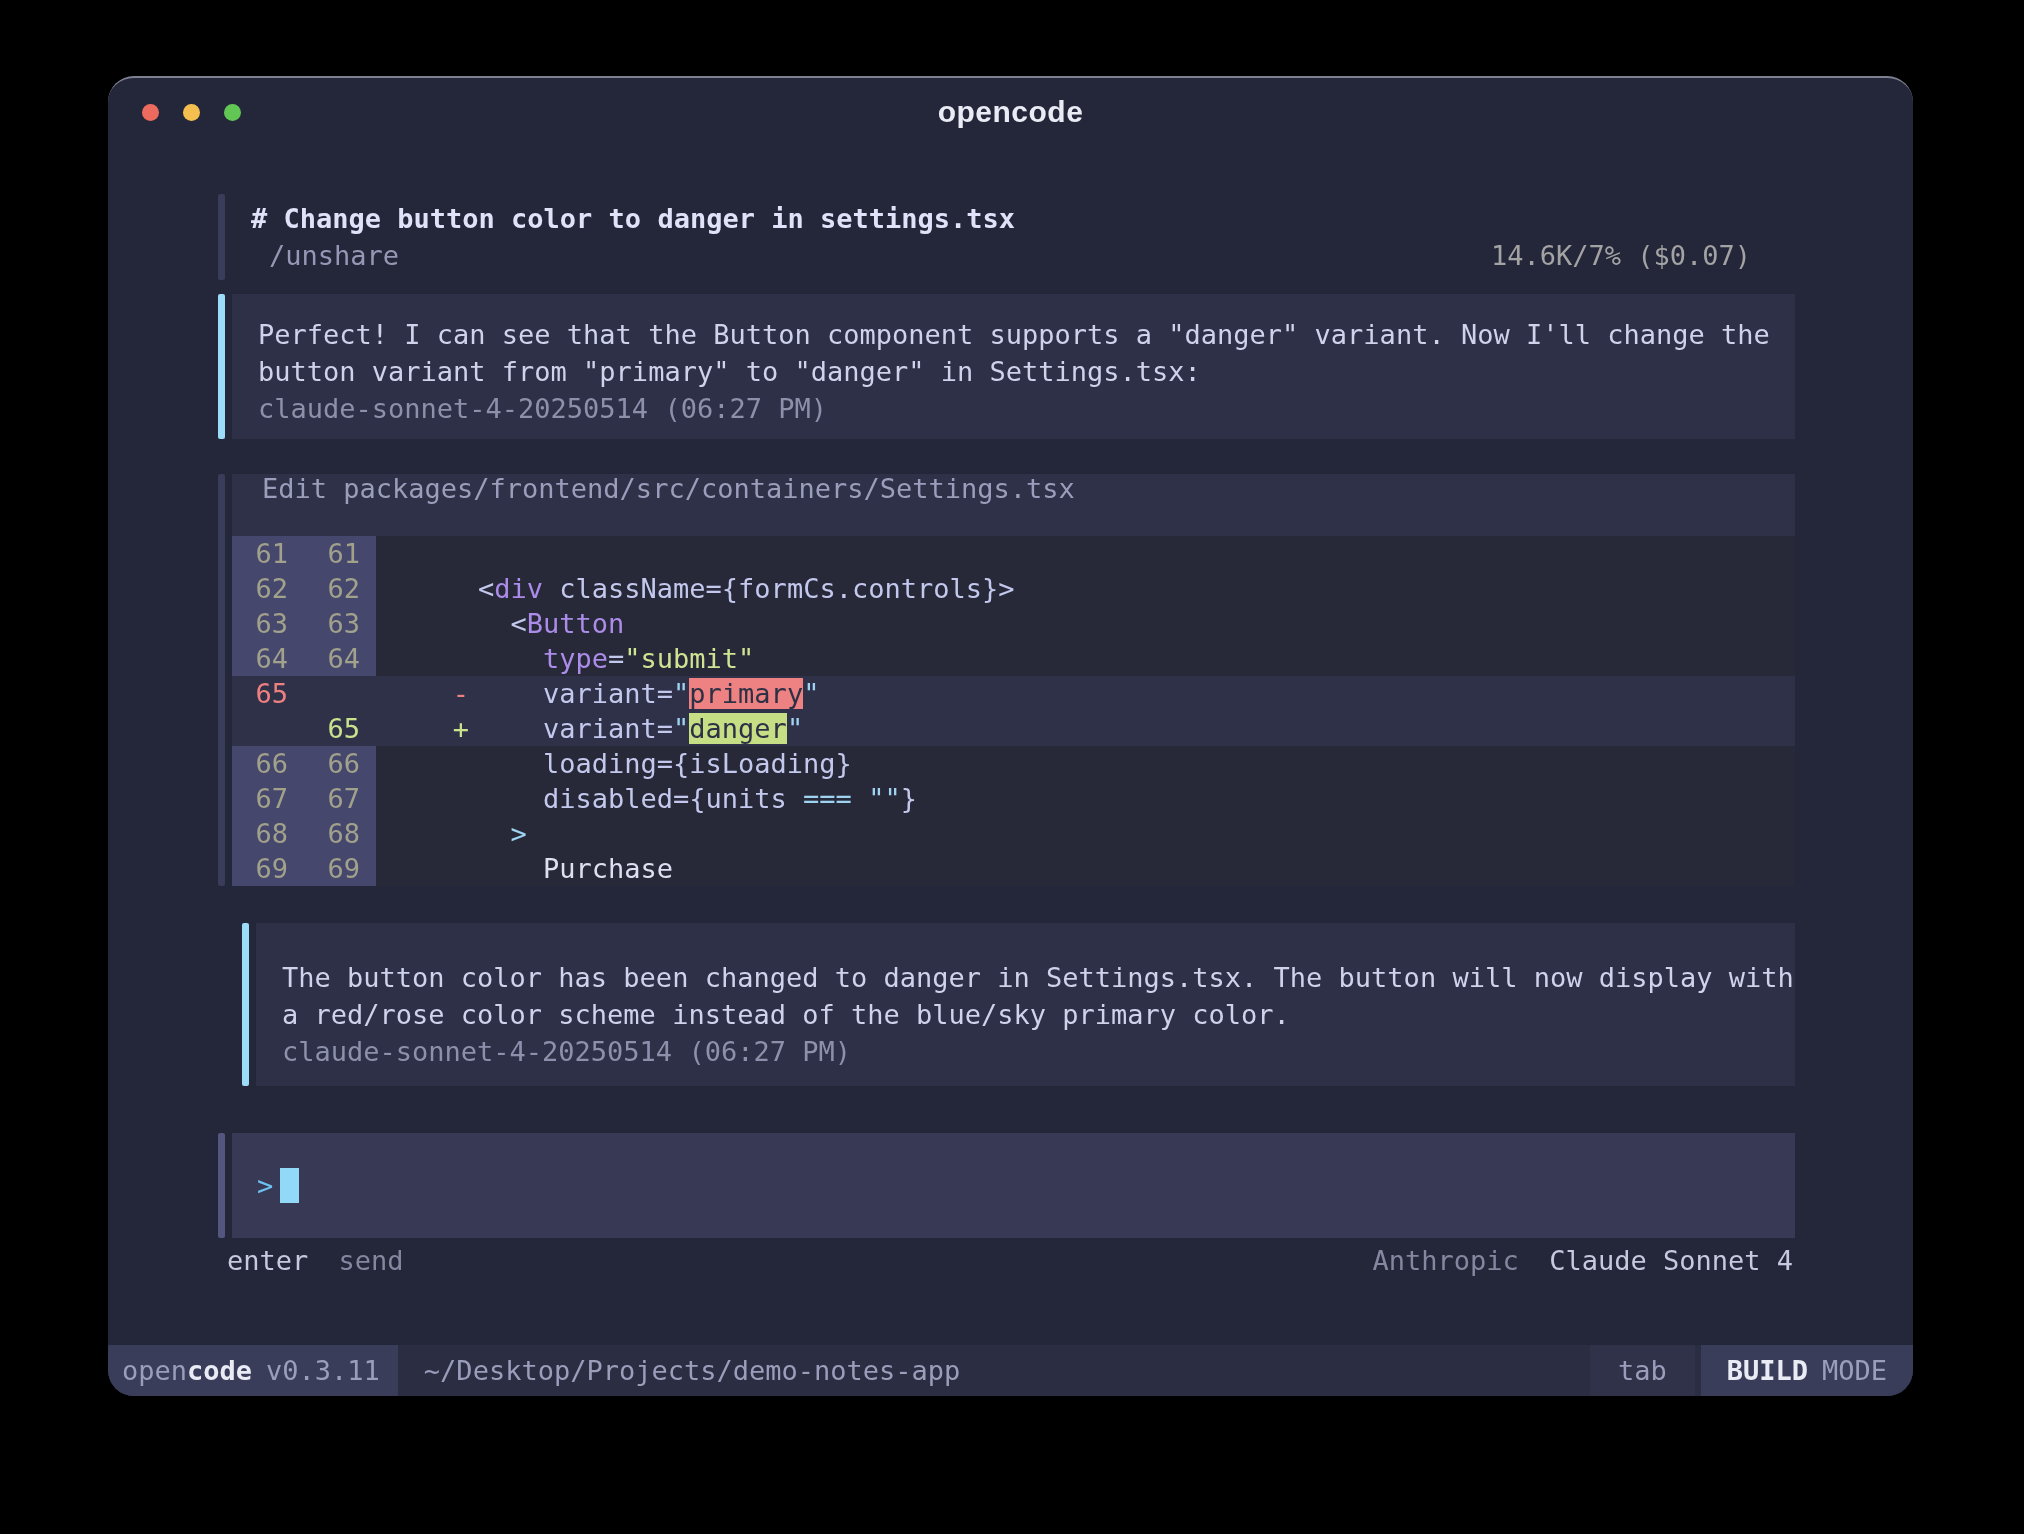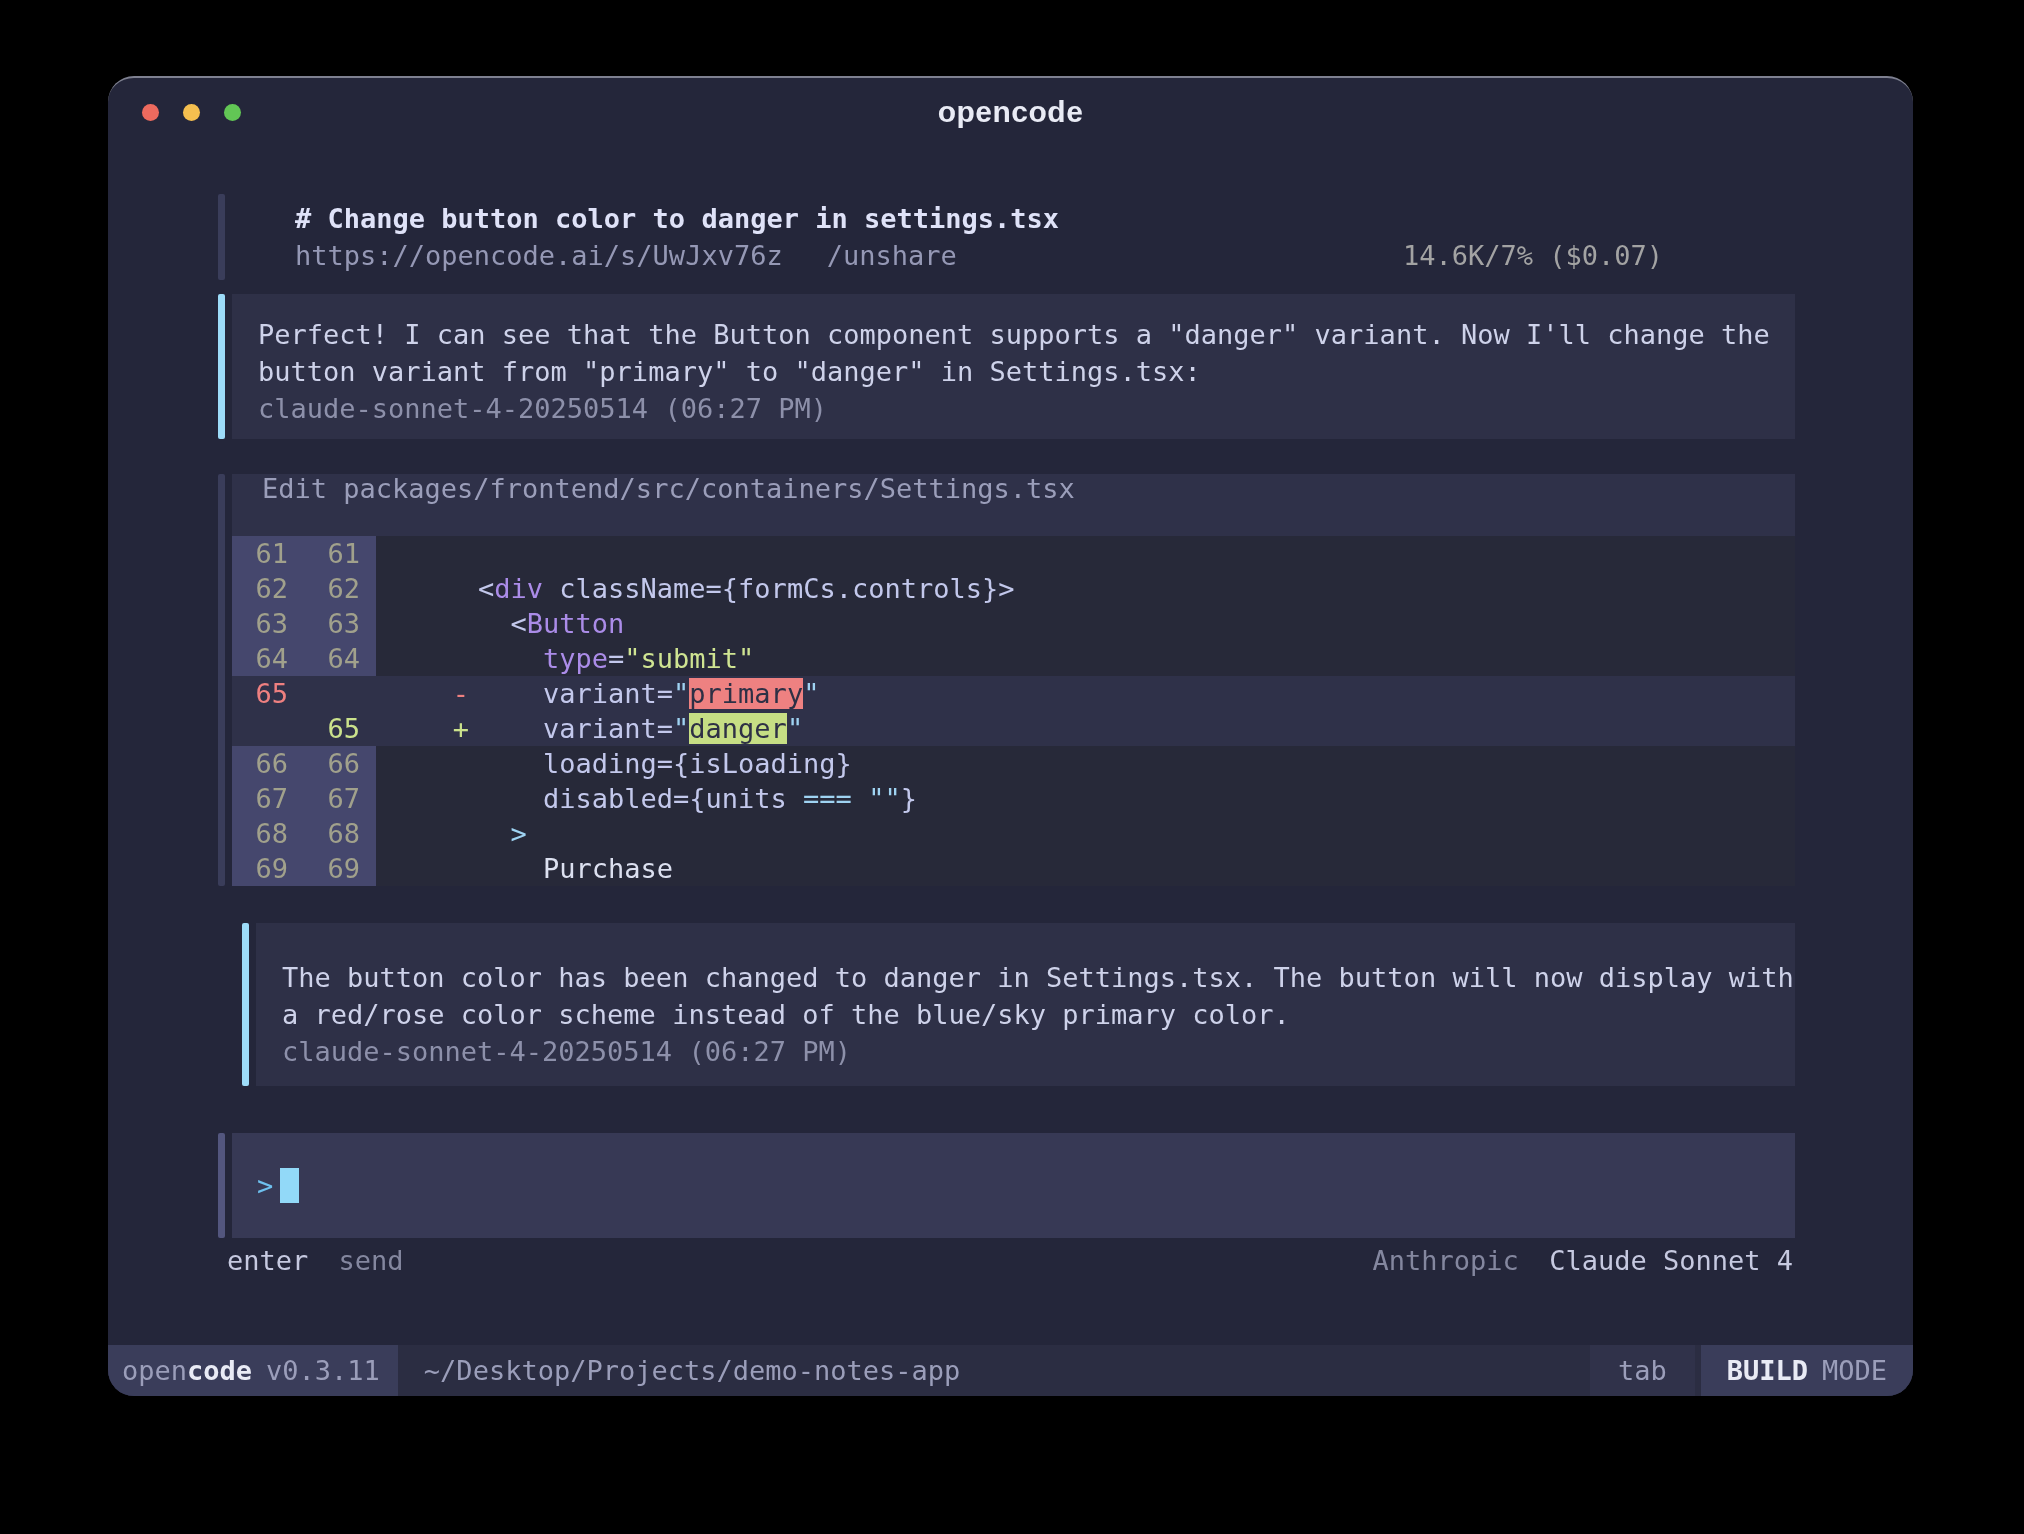--- a/index.html
+++ b/index.html
@@ -27,21 +27,21 @@
   .block{display:flex;align-items:stretch;}
   .rule{width:7px;flex:0 0 7px;border-radius:2px;}
   .rule.dark{background:#3a3d5a;}
   .rule.cyan{background:#9ddcf9;}
   .rule.bright{background:#53567e;}
   .gapL{width:7px;flex:0 0 7px;}
   .gapR{width:5px;flex:0 0 5px;}
   .rule-r{width:6px;flex:0 0 6px;border-radius:2px;}
   .block-body{flex:1 1 auto;min-width:0;}
   
-  .hdr{margin-top:48px;gap:44px;}
+  .hdr{margin-top:48px;}
   .hdr .block-body{padding:6px 0;}
   .hdr-line{display:flex;line-height:37px;font-size:27px;}
   .hdr-title{color:#dfe2f8;font-weight:bold;margin-left:26px;}
   .hdr-url{color:#9598b5;margin-left:26px;}
   .hdr-unshare{color:#9598b5;margin-left:44px;}
   .hdr-tokens{color:#a3a3a3;margin-left:auto;margin-right:44px;}
   
   .msg{margin-top:14px;}
   .msg .block-body{background:#2e3047;padding:22px 26px 12px 26px;}
   .msg.m2{margin-top:37px;padding-left:24px;}
@@ -115,21 +115,20 @@
 
   <div class="content">
 
     <div class="block hdr">
       <div class="rule dark"></div>
       <div class="block-body">
         <div class="hdr-line">
           <span class="hdr-title"># Change button color to danger in settings.tsx</span>
         </div>
         <div class="hdr-line">
-          <span class="hdr-url">https://opencode.ai/s/UwJxv76z</span>
           <span class="hdr-unshare">/unshare</span>
           <span class="hdr-tokens">14.6K/7% ($0.07)</span>
         </div>
       </div>
       <div class="gapR"></div>
       <div class="rule-r dark"></div>
     </div>
 
     <div class="block msg m1">
       <div class="rule cyan"></div>

